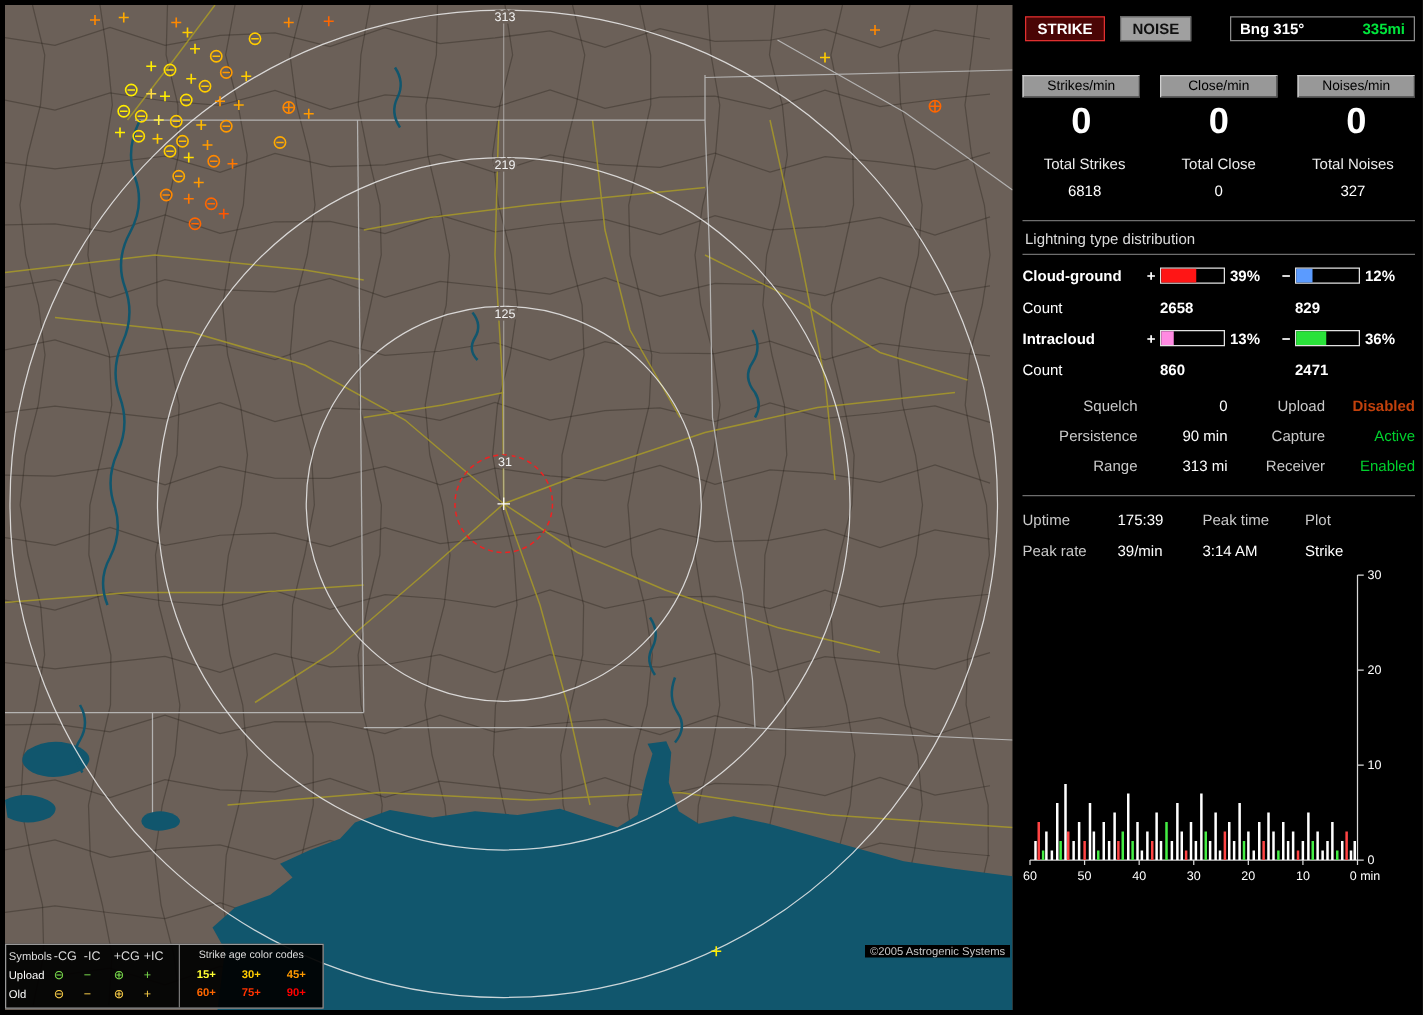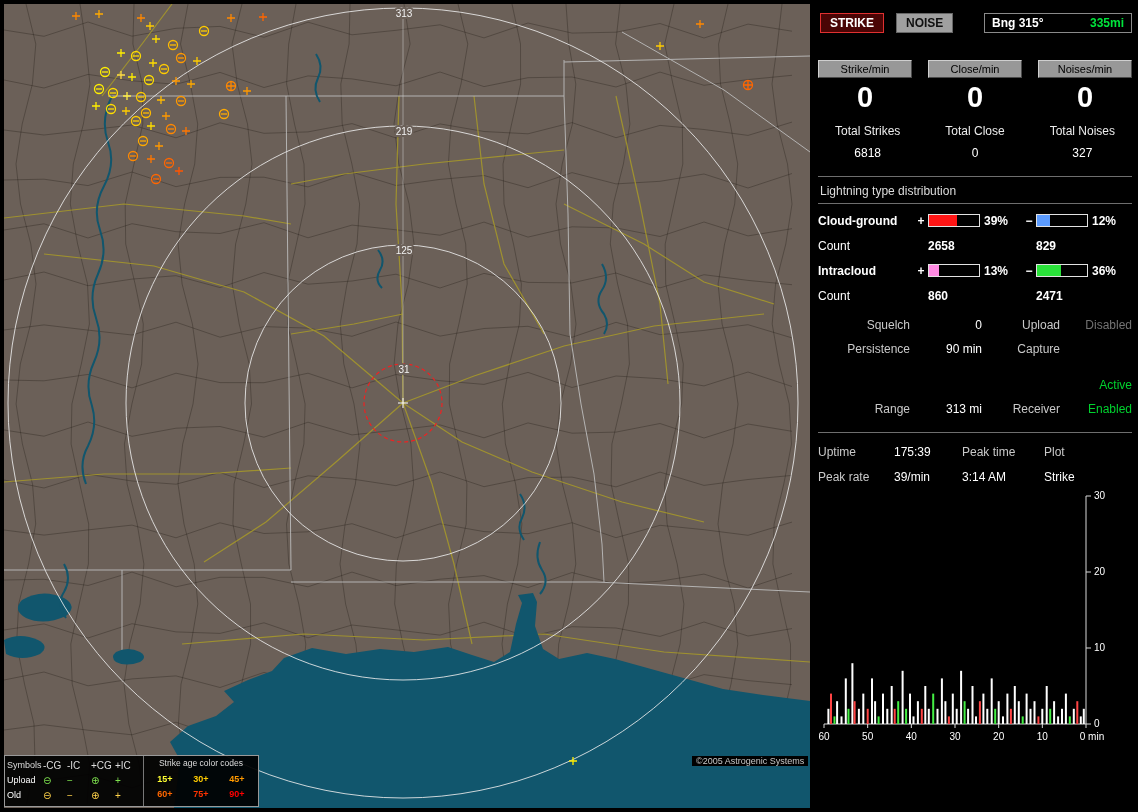--- a/index.html
+++ b/index.html
@@ -378,21 +378,21 @@
     <button id="strike-btn" class="pbtn">STRIKE</button>
     <button id="noise-btn" class="pbtn">NOISE</button>
     <div class="spacer"></div>
     <div id="bng-box">
       <span>Bng 315°</span>
       <span class="grn">335mi</span>
     </div>
   </div>
 
   <div class="rates-row">
-    <div class="rate-label">Strike/min</div>
+    <div class="rate-label">Strikes/min</div>
     <div class="rate-label">Close/min</div>
     <div class="rate-label">Noises/min</div>
   </div>
   <div class="rates-vals">
     <div class="rate-val">0</div>
     <div class="rate-val">0</div>
     <div class="rate-val">0</div>
   </div>
 
   <div class="totals-row">
@@ -445,26 +445,26 @@
     <div>Count</div>
     <div class="cnt1">860</div>
     <div class="cnt2">2471</div>
   </div>
 
 
   <div class="settings-grid">
     <div class="lab">Squelch</div>
     <div class="val">0</div>
     <div class="lab">Upload</div>
-    <div style="color: #737373;">Disabled</div>
+    <div style="color: #c2410c; font-weight: bold;">Disabled</div>
 
     <div class="lab">Persistence</div>
     <div class="val">90 min</div>
     <div class="lab">Capture</div>
-    <div style="color: rgb(0, 210, 46); margin-top: 36px;">Active</div>
+    <div style="color: rgb(0, 210, 46);">Active</div>
 
     <div class="lab">Range</div>
     <div class="val">313 mi</div>
     <div class="lab">Receiver</div>
     <div style="color: rgb(0, 210, 46);">Enabled</div>
   </div>
 
   <div class="hline"></div>
 
   <div class="stats-grid">

